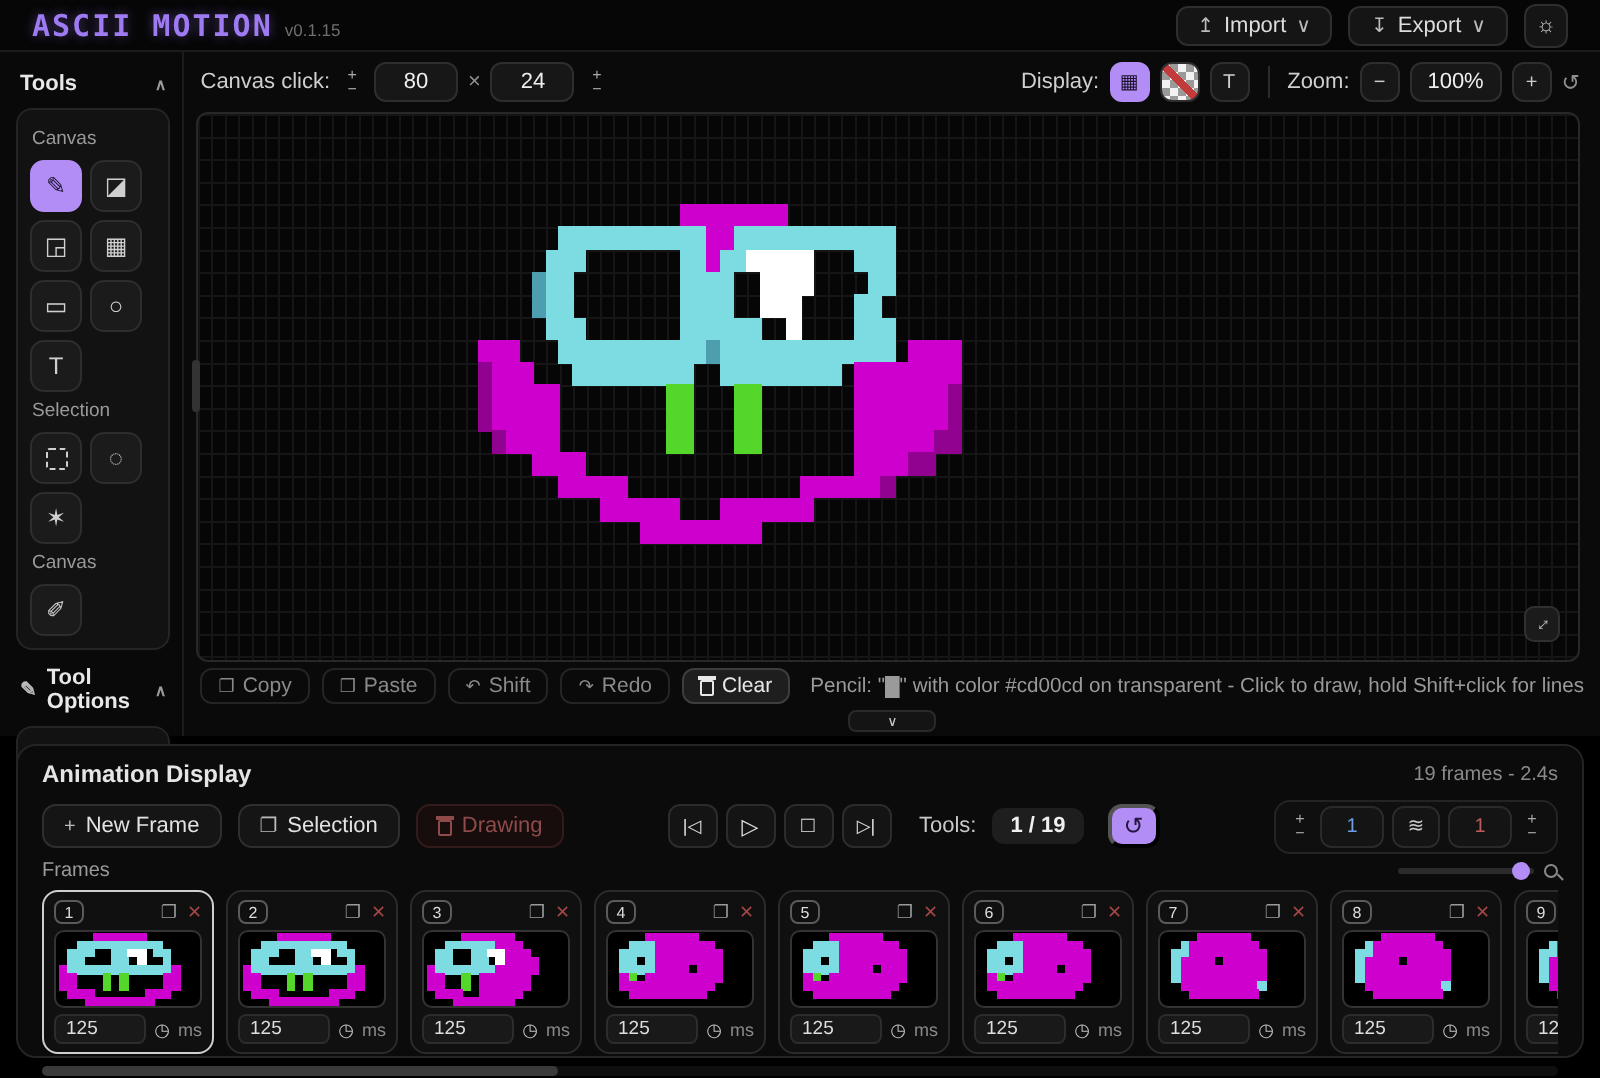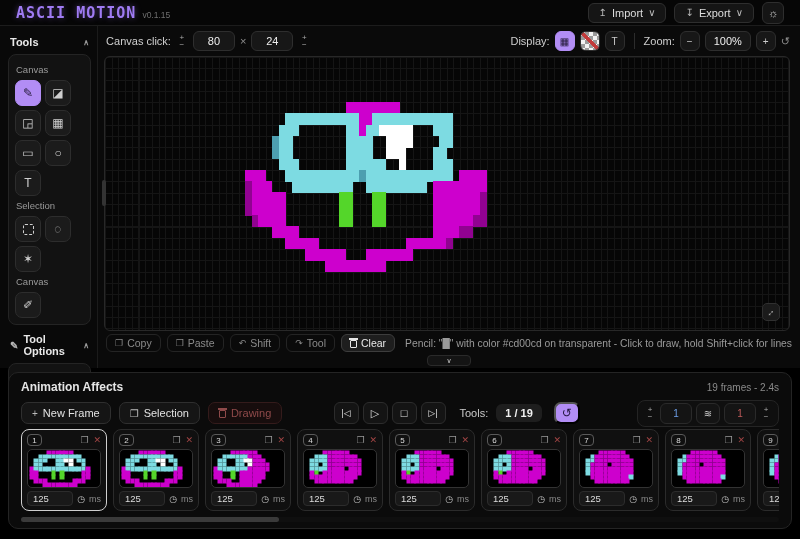--- a/index.html
+++ b/index.html
@@ -512,40 +512,40 @@
       <button class="ghost-btn">
           <span class="ic">❒</span>
           <span>Paste</span>
         </button>
       <button class="ghost-btn">
           <span class="ic">↶</span>
           <span>Shift</span>
         </button>
       <button class="ghost-btn">
           <span class="ic">↷</span>
-          <span>Tool</span>
+          <span>Redo</span>
         </button>
       <button class="ghost-btn clear-btn">
           <span class="trash-ic"></span>
           <span>Clear</span>
         </button>
       <span class="hint">Pencil: "█" with color #cd00cd on transparent - Click to draw, hold Shift+click for lines</span>
     </div>
     <div class="collapse-row">
       <div class="collapse-btn">
           <span>∨</span>
         </div>
     </div>
   </div>
 
 </div>
 
 <div class="timeline">
   <div class="tl-head">
-    <span class="tl-title">Animation Affects</span>
+    <span class="tl-title">Animation Display</span>
     <span class="tl-summary">19 frames - 2.4s</span>
   </div>
   <div class="tl-controls">
     <button class="tl-btn">
         <span class="ic">+</span>
         <span>New Frame</span>
       </button>
     <button class="tl-btn">
         <span class="ic">❐</span>
         <span>Selection</span>
@@ -580,20 +580,29 @@
         </span>
       <span class="onion-box prev">1</span>
       <button class="layers-btn">
           <span>≋</span>
         </button>
       <span class="onion-box next">1</span>
       <span class="stepper">
           <span>+</span>
           <span>−</span>
         </span>
+    </div>
+  </div>
+  <div class="tl-sub">
+    <span class="frames-label">Frames</span>
+    <div class="zoom-slider">
+      <span class="track">
+          <span class="thumb-dot"></span>
+        </span>
+      <span class="mag-ic"></span>
     </div>
   </div>
   <div class="frames-strip">
 
     <div class="frame-card selected">
       <div class="fc-head">
         <span class="fc-num">1</span>
         <span class="fc-copy">❐</span>
         <span class="fc-x">✕</span>
       </div>

